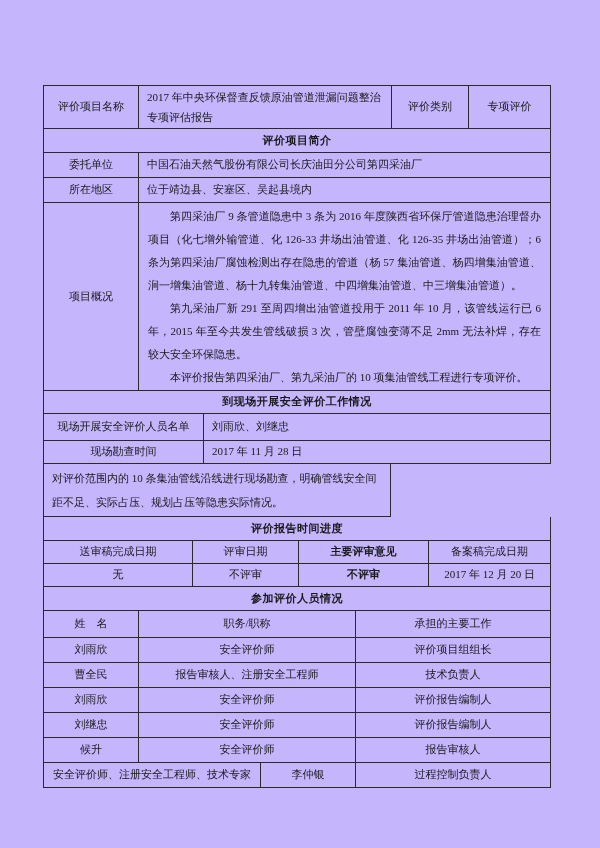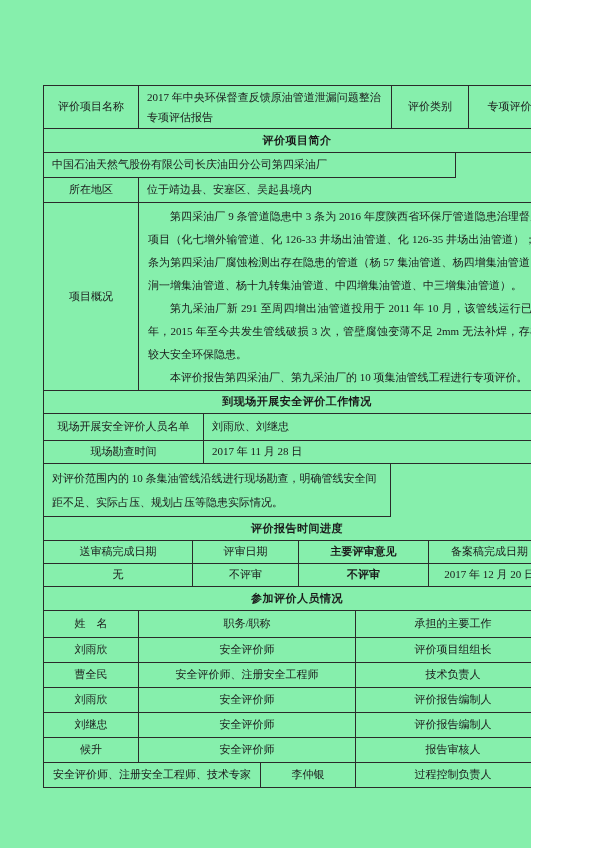--- a/index.html
+++ b/index.html
@@ -4,22 +4,22 @@
 <style>
   * { margin: 0; padding: 0; box-sizing: border-box; }
   html, body {
     width: 600px; height: 848px;
     background: #ffffff;
     font-family: "Liberation Serif", "DejaVu Serif", serif;
     color: #1a1a1a;
   }
   .page {
     position: relative;
-    width: 531px; height: 848px;
-    background: #86efac;
+    width: 600px; height: 848px;
+    background: #c4b5fd;
     overflow: hidden;
   }
   .tbl {
     position: absolute;
     left: 43px; top: 85px;
     width: 508px;
     border-top: 1px solid #2a2a2a;
     border-left: 1px solid #2a2a2a;
     font-size: 11px;
   }
@@ -81,20 +81,21 @@
       <div class="cell w-a2 h-title left title-cell">2017 年中央环保督查反馈原油管道泄漏问题整治专项评估报告</div>
       <div class="cell w-a3 h-title">评价类别</div>
       <div class="cell w-a4 h-title">专项评价</div>
     </div>
 
     <div class="row">
       <div class="cell w-full h-sec sec-head">评价项目简介</div>
     </div>
 
     <div class="row">
+      <div class="cell w-b1 h-std">委托单位</div>
       <div class="cell w-b2 h-std left">中国石油天然气股份有限公司长庆油田分公司第四采油厂</div>
     </div>
 
     <div class="row">
       <div class="cell w-b1 h-std">所在地区</div>
       <div class="cell w-b2 h-std left">位于靖边县、安塞区、吴起县境内</div>
     </div>
 
     <div class="row">
       <div class="cell w-b1 h-over">项目概况</div>
@@ -151,21 +152,21 @@
       <div class="cell w-e3 h-phead">承担的主要工作</div>
     </div>
 
     <div class="row">
       <div class="cell w-e1 h-p">刘雨欣</div>
       <div class="cell w-e2 h-p">安全评价师</div>
       <div class="cell w-e3 h-p">评价项目组组长</div>
     </div>
     <div class="row">
       <div class="cell w-e1 h-p">曹全民</div>
-      <div class="cell w-e2 h-p">安全评价师、注册安全工程师</div>
+      <div class="cell w-e2 h-p">报告审核人、注册安全工程师</div>
       <div class="cell w-e3 h-p">技术负责人</div>
     </div>
     <div class="row">
       <div class="cell w-e1 h-p">刘雨欣</div>
       <div class="cell w-e2 h-p">安全评价师</div>
       <div class="cell w-e3 h-p">评价报告编制人</div>
     </div>
     <div class="row">
       <div class="cell w-e1 h-p">刘继忠</div>
       <div class="cell w-e2 h-p">安全评价师</div>

